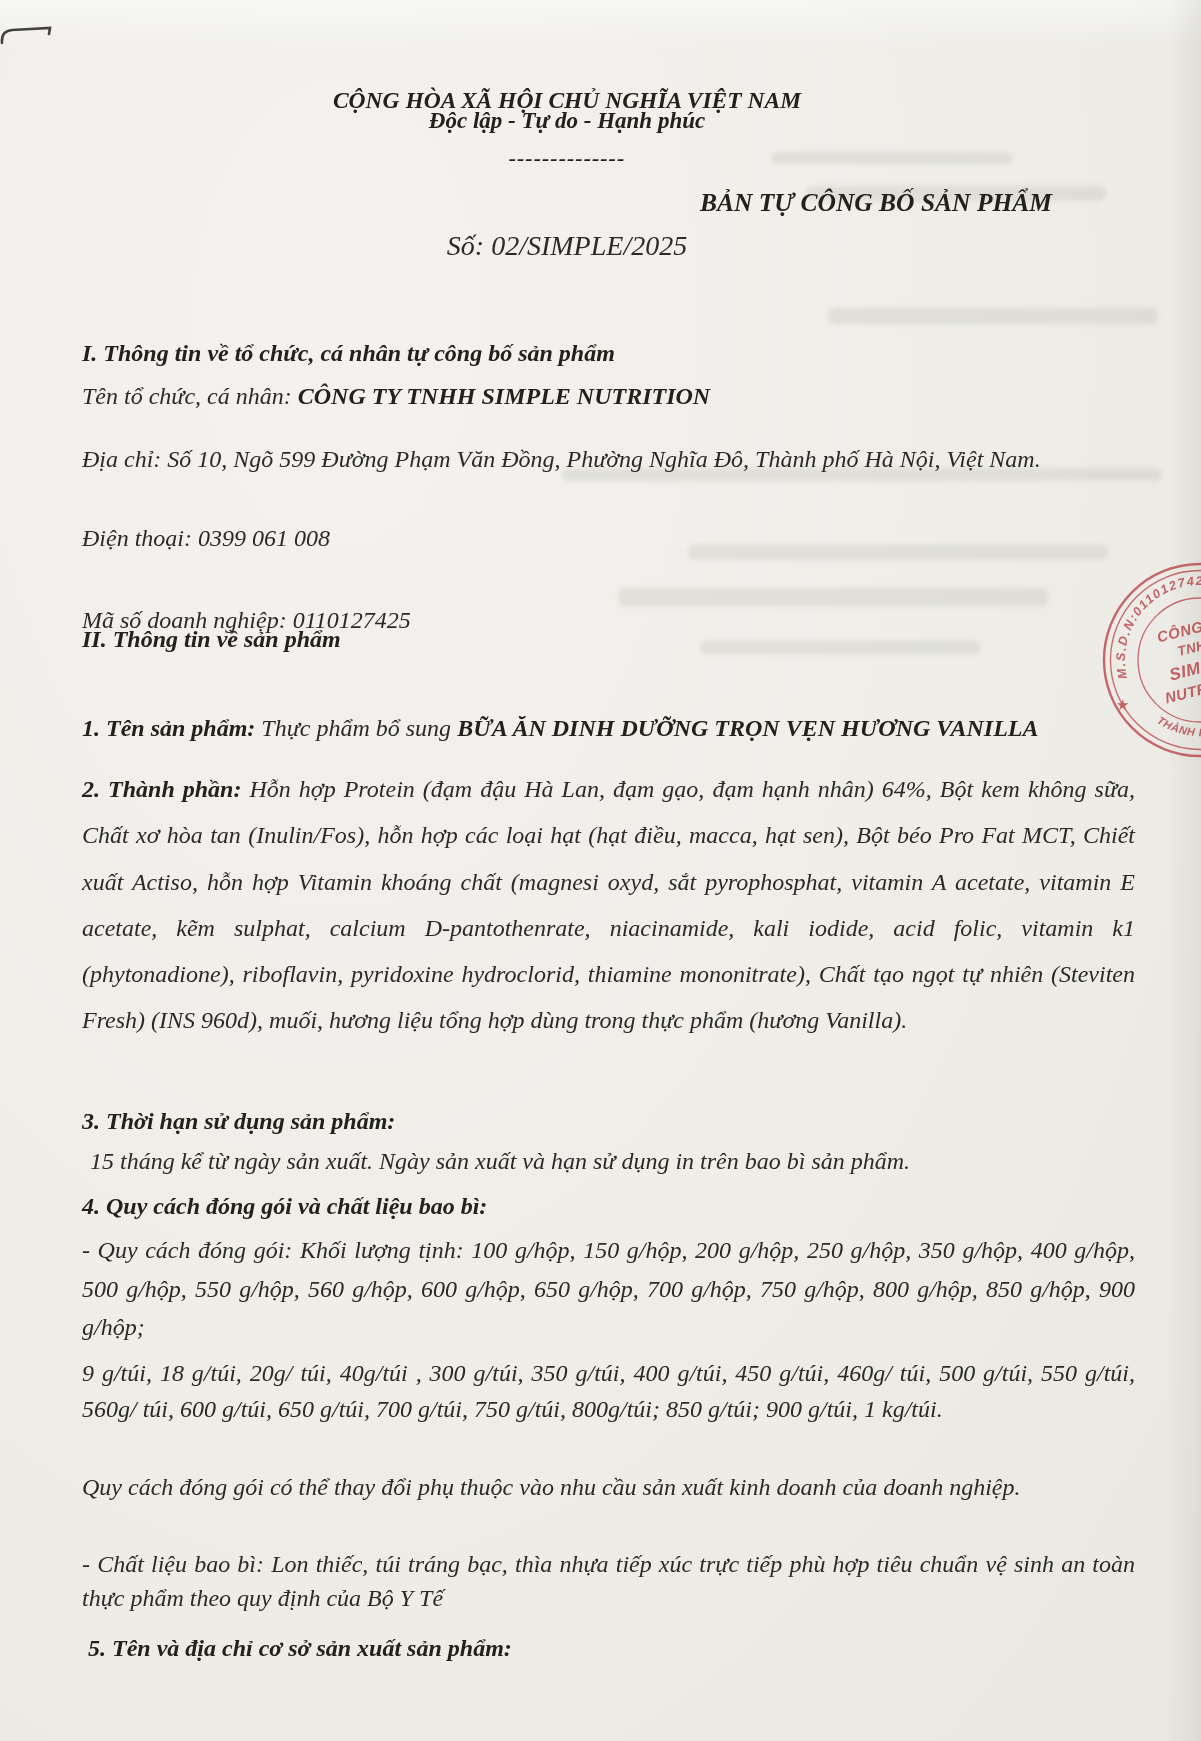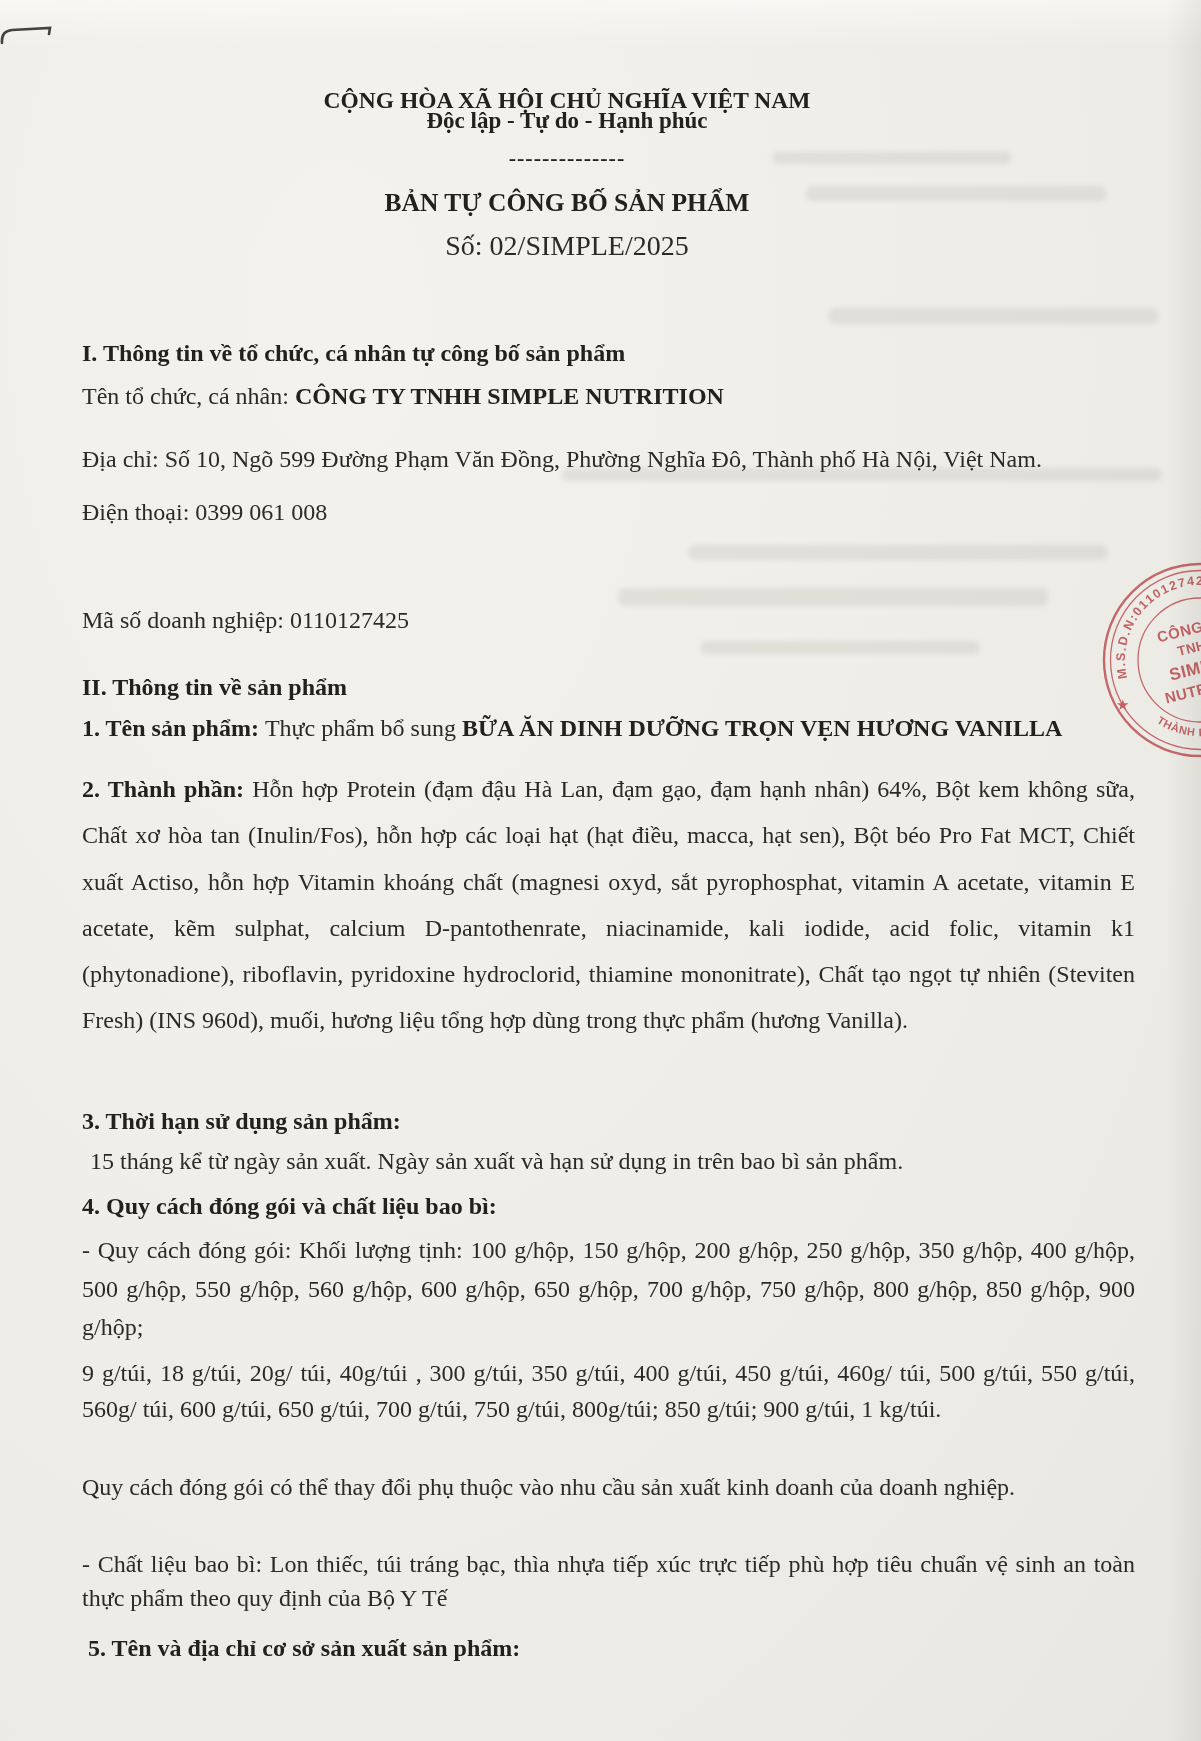--- a/index.html
+++ b/index.html
@@ -5,20 +5,21 @@
   html,body{margin:0;padding:0;background:#d8d7d3;}
   .page{
     position:relative;
     width:1201px;height:1741px;
     margin:0 auto;
     overflow:hidden;
     background:#efeee9;
     background-image:radial-gradient(ellipse at 28% 18%, #f3f2ee 0%, #eeede8 55%, #e8e7e2 100%);
     font-family:"Liberation Serif","DejaVu Serif",serif;
     color:#2b2a26;
+    font-style:italic;
   }
   .page::after{
     content:"";position:absolute;top:0;right:0;width:34px;height:100%;
     background:linear-gradient(to right, rgba(0,0,0,0) 0%, rgba(60,55,45,0.07) 100%);
     pointer-events:none;
   }
   .page::before{
     content:"";position:absolute;left:0;top:0;width:100%;height:46px;
     background:linear-gradient(to bottom, rgba(255,255,255,0.5), rgba(255,255,255,0));
     pointer-events:none;
@@ -51,34 +52,34 @@
   <div class="ghost" style="left:806px;top:186px;width:300px;height:15px;"></div>
   <div class="ghost" style="left:828px;top:308px;width:330px;height:16px;"></div>
   <div class="ghost" style="left:562px;top:468px;width:600px;height:13px;"></div>
   <div class="ghost" style="left:688px;top:545px;width:420px;height:15px;"></div>
   <div class="ghost" style="left:618px;top:588px;width:430px;height:18px;"></div>
   <div class="ghost" style="left:700px;top:641px;width:280px;height:13px;"></div>
 
   <div class="blk hdr b" style="top:80px;font-size:23.5px;">CỘNG HÒA XÃ HỘI CHỦ NGHĨA VIỆT NAM</div>
   <div class="blk hdr b" style="top:101px;font-size:23px;">Độc lập - Tự do - Hạnh phúc</div>
   <div class="blk hdr b" style="top:138px;font-size:22px;letter-spacing:1px;">--------------</div>
-  <div class="blk hdr b" style="top:183px;font-size:25.5px;">BẢN TỰ CÔNG BỐ SẢN PHẨM</div>
+  <div class="blk hdr b" style="top:183px;font-size:25.5px;text-align:right;">BẢN TỰ CÔNG BỐ SẢN PHẨM</div>
   <div class="blk hdr" style="top:226px;font-size:28px;">Số: 02/SIMPLE/2025</div>
 
   <div class="blk" style="top:376px;"><span>Tên tổ chức, cá nhân: </span><b>CÔNG TY TNHH SIMPLE NUTRITION</b></div>
 
   <div class="blk b" style="top:333px;">I. Thông tin về tổ chức, cá nhân tự công bố sản phẩm</div>
 
   <div class="blk" style="top:424px;line-height:38px;width:1062px;margin-top:16px;">Địa chỉ: Số 10, Ngõ 599 Đường Phạm Văn Đồng, Phường Nghĩa Đô, Thành phố Hà Nội, Việt Nam.</div>
 
-  <div class="blk" style="top:492px;">Điện thoại: 0399 061 008</div>
+  <div class="blk" style="top:518px;">Điện thoại: 0399 061 008</div>
 
   <div class="blk" style="top:564px;margin-top:36px;">Mã số doanh nghiệp: 0110127425</div>
 
-  <div class="blk b" style="top:619px;margin-top:48px;">II. Thông tin về sản phẩm</div>
+  <div class="blk b" style="top:619px;">II. Thông tin về sản phẩm</div>
 
   <div class="blk hang" style="top:707px;line-height:43px;width:985px;"><b>1. Tên sản phẩm: </b><span>Thực phẩm bổ sung </span><b>BỮA ĂN DINH DƯỠNG TRỌN VẸN HƯƠNG VANILLA</b></div>
 
   <div class="blk just" style="top:766px;line-height:46.3px;"><b>2. Thành phần: </b><span>Hỗn hợp Protein (đạm đậu Hà Lan, đạm gạo, đạm hạnh nhân) 64%, Bột kem không sữa, Chất xơ hòa tan (Inulin/Fos), hỗn hợp các loại hạt (hạt điều, macca, hạt sen), Bột béo Pro Fat MCT, Chiết xuất Actiso, hỗn hợp Vitamin khoáng chất (magnesi oxyd, sắt pyrophosphat, vitamin A acetate, vitamin E acetate, kẽm sulphat, calcium D-pantothenrate, niacinamide, kali iodide, acid folic, vitamin k1 (phytonadione), riboflavin, pyridoxine hydroclorid, thiamine mononitrate), Chất tạo ngọt tự nhiên (Steviten Fresh) (INS 960d), muối, hương liệu tổng hợp dùng trong thực phẩm (hương Vanilla).</span></div>
 
   <div class="blk b" style="top:1101px;">3. Thời hạn sử dụng sản phẩm:</div>
   <div class="blk" style="top:1141px;padding-left:8px;">15 tháng kể từ ngày sản xuất. Ngày sản xuất và hạn sử dụng in trên bao bì sản phẩm.</div>
 
   <div class="blk b" style="top:1186px;">4. Quy cách đóng gói và chất liệu bao bì:</div>
   <div class="blk just" style="top:1231px;line-height:38.5px;">- Quy cách đóng gói: Khối lượng tịnh: 100 g/hộp, 150 g/hộp, 200 g/hộp, 250 g/hộp, 350 g/hộp, 400 g/hộp, 500 g/hộp, 550 g/hộp, 560 g/hộp, 600 g/hộp, 650 g/hộp, 700 g/hộp, 750 g/hộp, 800 g/hộp, 850 g/hộp, 900 g/hộp;</div>

